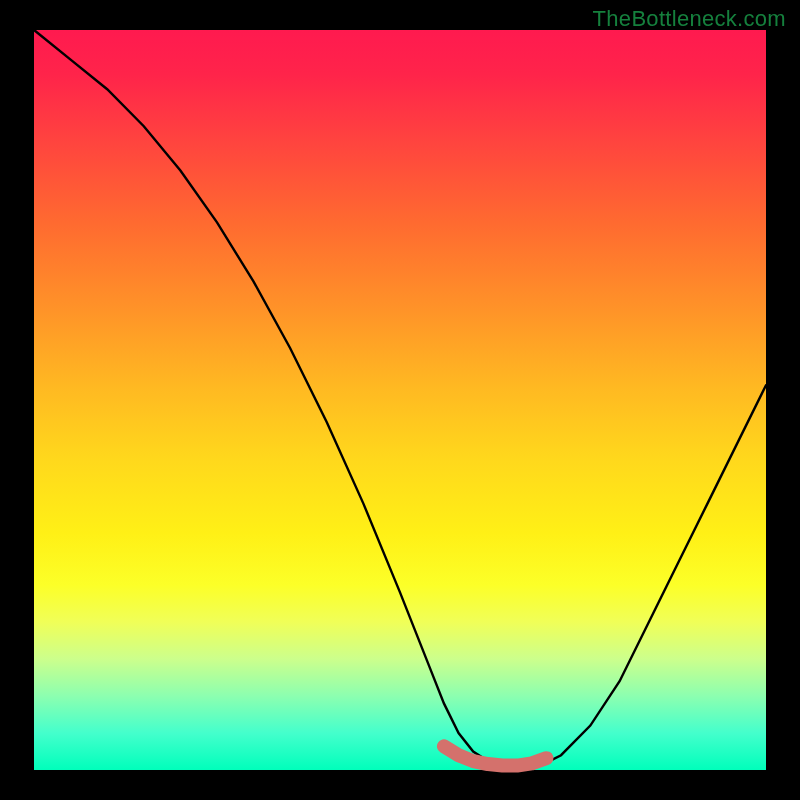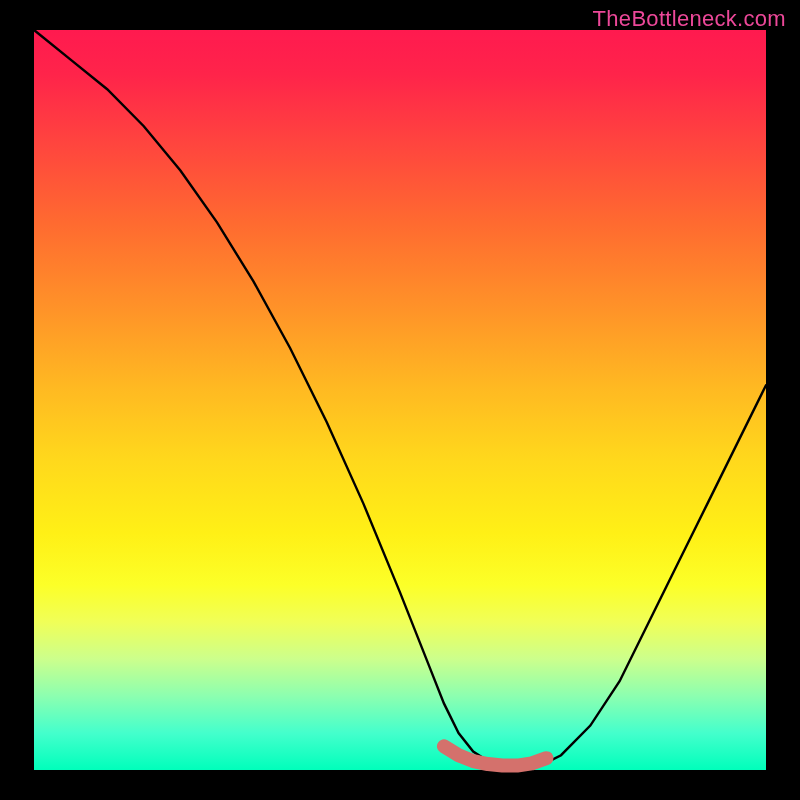--- a/index.html
+++ b/index.html
@@ -14,21 +14,21 @@
   .chart-container {
     position: relative;
     width: 800px;
     height: 800px;
     background: #000;
   }
   .watermark {
     position: absolute;
     top: 6px;
     right: 14px;
-    color: #ec4899;
+    color: #15803d;
     font-size: 22px;
     font-weight: 500;
     letter-spacing: 0.3px;
     z-index: 10;
     margin-left: 16px;
   }
   .plot-area {
     position: absolute;
     left: 34px;
     top: 30px;

